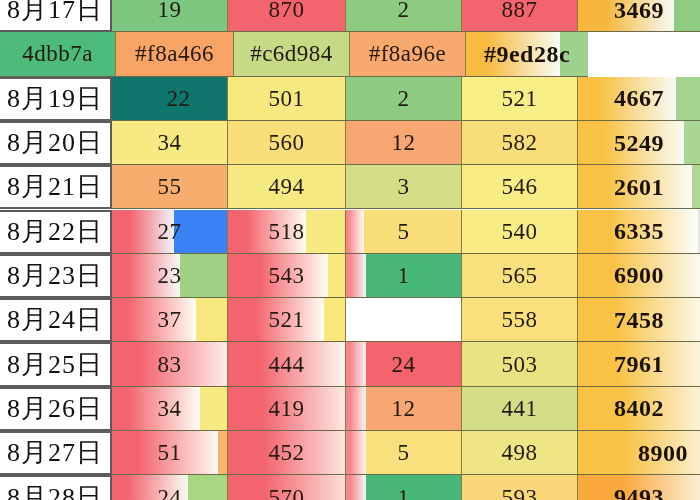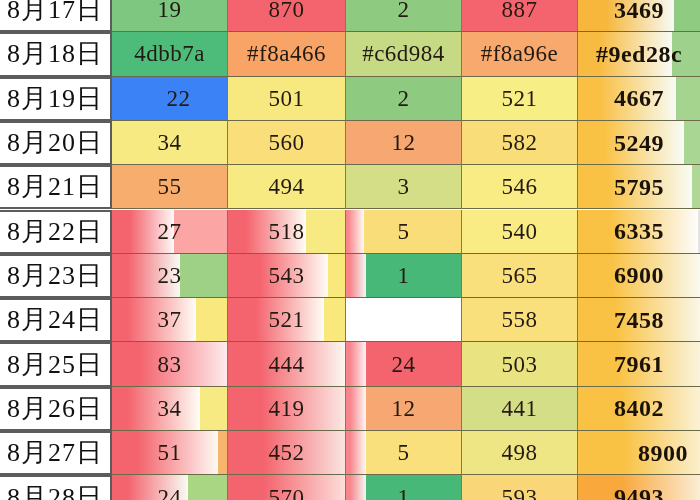--- a/index.html
+++ b/index.html
@@ -109,23 +109,20 @@
       </div>
       <div class="cell c-5" style="background: rgb(244, 100, 110);">
         <span class="val">887</span>
       </div>
       <div class="cell c-6" style="background: rgb(143, 204, 130);">
         <div class="band" style="width: 96px; background: linear-gradient(to right, rgb(246, 183, 60) 0px, rgb(246, 183, 60) 28px, rgba(255, 255, 255, 0.92) 96px);"></div>
         <span class="val">3469</span>
       </div>
     </div>
     <div class="row" style="top: 32.3px;">
-      <div class="cell c-date">
-        <span class="val">8月18日</span>
-      </div>
       <div class="cell c-2" style="background: rgb(77, 187, 122);">
         <span class="val">4dbb7a</span>
       </div>
       <div class="cell c-3" style="background: rgb(248, 164, 102);">
         <span class="val">#f8a466</span>
       </div>
       <div class="cell c-4" style="background: rgb(198, 217, 132);">
         <span class="val">#c6d984</span>
       </div>
       <div class="cell c-5" style="background: rgb(248, 169, 110);">
@@ -133,21 +130,21 @@
       </div>
       <div class="cell c-6" style="background: rgb(158, 210, 140);">
         <div class="band" style="width: 94px; background: linear-gradient(to right, rgb(248, 187, 66) 0px, rgb(248, 187, 66) 22px, rgba(255, 255, 255, 0.92) 94px);"></div>
         <span class="val">#9ed28c</span>
       </div>
     </div>
     <div class="row" style="top: 76.6px;">
       <div class="cell c-date">
         <span class="val">8月19日</span>
       </div>
-      <div class="cell c-2" style="background: #3b82f6; padding-left: 18px;">
+      <div class="cell c-2" style="background: #0f766e; padding-left: 18px;">
         <span class="val">22</span>
       </div>
       <div class="cell c-3" style="background: rgb(247, 233, 127);">
         <span class="val">501</span>
       </div>
       <div class="cell c-4" style="background: rgb(142, 203, 128);">
         <span class="val">2</span>
       </div>
       <div class="cell c-5" style="background: rgb(248, 238, 134);">
         <span class="val">521</span>
@@ -189,28 +186,28 @@
         <span class="val">494</span>
       </div>
       <div class="cell c-4" style="background: rgb(212, 222, 134);">
         <span class="val">3</span>
       </div>
       <div class="cell c-5" style="background: rgb(249, 236, 132);">
         <span class="val">546</span>
       </div>
       <div class="cell c-6" style="background: rgb(174, 216, 148);">
         <div class="band" style="width: 114px; background: linear-gradient(to right, rgb(249, 194, 68) 0px, rgb(249, 194, 68) 30px, rgba(255, 255, 255, 0.92) 114px);"></div>
-        <span class="val">5795</span>
+        <span class="val">2601</span>
       </div>
     </div>
     <div class="row" style="top: 209.5px;">
       <div class="cell c-date">
         <span class="val">8月22日</span>
       </div>
-      <div class="cell c-2" style="background: #fca5a5;">
+      <div class="cell c-2" style="background: #3b82f6;">
         <div class="band" style="width: 62px; background: linear-gradient(to right, rgb(244, 100, 110) 0px, rgb(244, 100, 110) 18px, rgba(255, 255, 255, 0.92) 62px);"></div>
         <span class="val">27</span>
       </div>
       <div class="cell c-3" style="background: rgb(248, 234, 130);">
         <div class="band" style="width: 78px; background: linear-gradient(to right, rgb(244, 100, 110) 0px, rgb(244, 100, 110) 18px, rgba(255, 255, 255, 0.92) 78px);"></div>
         <span class="val">518</span>
       </div>
       <div class="cell c-4" style="background: rgb(249, 221, 120);">
         <div class="band" style="width: 18px; background: linear-gradient(to right, rgb(248, 132, 140) 0px, rgb(248, 132, 140) 2px, rgba(255, 255, 255, 0.92) 18px);"></div>
         <span class="val">5</span>

